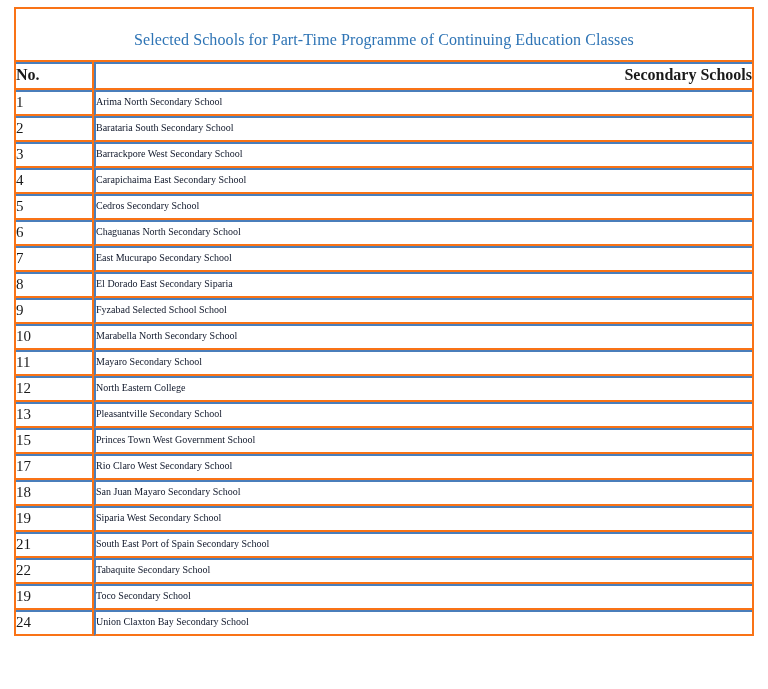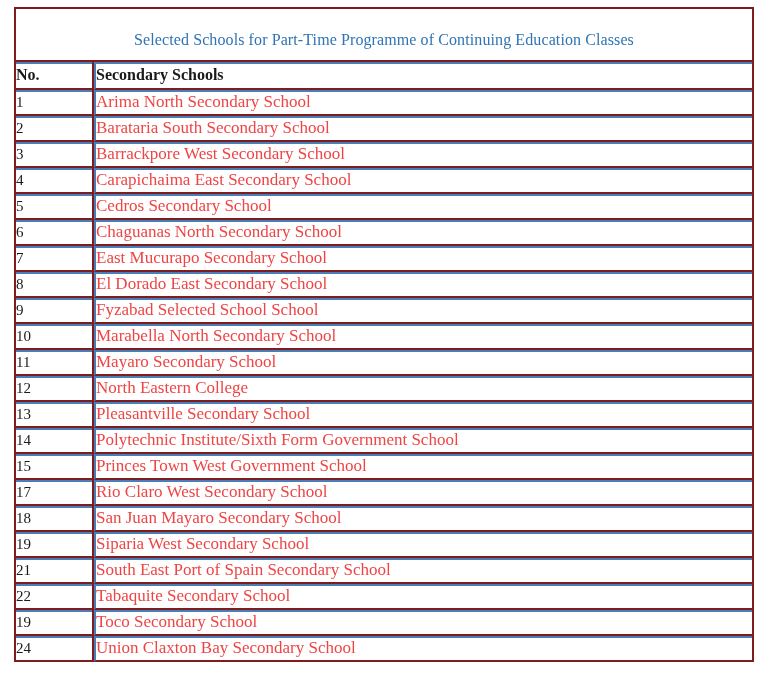--- a/index.html
+++ b/index.html
@@ -31,21 +31,21 @@
 
   table.schools {
     border-collapse: separate;
     border-spacing: 0;
     width: 740px;
     table-layout: fixed;
     background: #ffffff;
   }
 
   table.schools td {
-    border: 2px solid #7f1d1d;
+    border: 2px solid #f97316;
     padding: 0;
     vertical-align: middle;
     background: #ffffff;
   }
 
   
   table.schools tr + tr td {
     border-top-width: 0;
     margin-top: 37px;
   }
@@ -81,40 +81,40 @@
     font-weight: bold;
     color: #1a1a1a;
     font-size: 16px;
     line-height: 26px;
   }
   .head-no {
     padding-left: 6px;
     text-align: left;
   }
   .head-schools {
-    text-align: left;
+    text-align: right;
   }
 
   .col-no {
     width: 80px;
   }
 
   td.num {
     height: 24px;
     font-size: 15px;
     line-height: 24px;
     color: #1a1a1a;
     padding-left: 6px;
     text-align: left;
   }
   td.name {
     height: 24px;
-    font-size: 17px;
+    font-size: 10px;
     line-height: 24px;
-    color: #ef4444;
+    color: #0f172a;
     padding-left: 8px;
     text-align: left;
     white-space: nowrap;
     overflow: hidden;
   }
 </style>
 </head>
 <body>
 
 <div id="page">
@@ -158,45 +158,41 @@
           <tr>
             <td class="num">6</td>
             <td class="name">Chaguanas North Secondary School</td>
           </tr>
           <tr>
             <td class="num">7</td>
             <td class="name">East Mucurapo Secondary School</td>
           </tr>
           <tr>
             <td class="num">8</td>
-            <td class="name">El Dorado East Secondary School</td>
+            <td class="name">El Dorado East Secondary Siparia</td>
           </tr>
           <tr>
             <td class="num">9</td>
             <td class="name">Fyzabad Selected School School</td>
           </tr>
           <tr>
             <td class="num">10</td>
             <td class="name">Marabella North Secondary School</td>
           </tr>
           <tr>
             <td class="num">11</td>
             <td class="name">Mayaro Secondary School</td>
           </tr>
           <tr>
             <td class="num">12</td>
             <td class="name">North Eastern College</td>
           </tr>
           <tr>
             <td class="num">13</td>
             <td class="name">Pleasantville Secondary School</td>
-          </tr>
-          <tr>
-            <td class="num">14</td>
-            <td class="name">Polytechnic Institute/Sixth Form Government School</td>
           </tr>
           <tr>
             <td class="num">15</td>
             <td class="name">Princes Town West Government School</td>
           </tr>
           <tr>
             <td class="num">17</td>
             <td class="name">Rio Claro West Secondary School</td>
           </tr>
           <tr>

